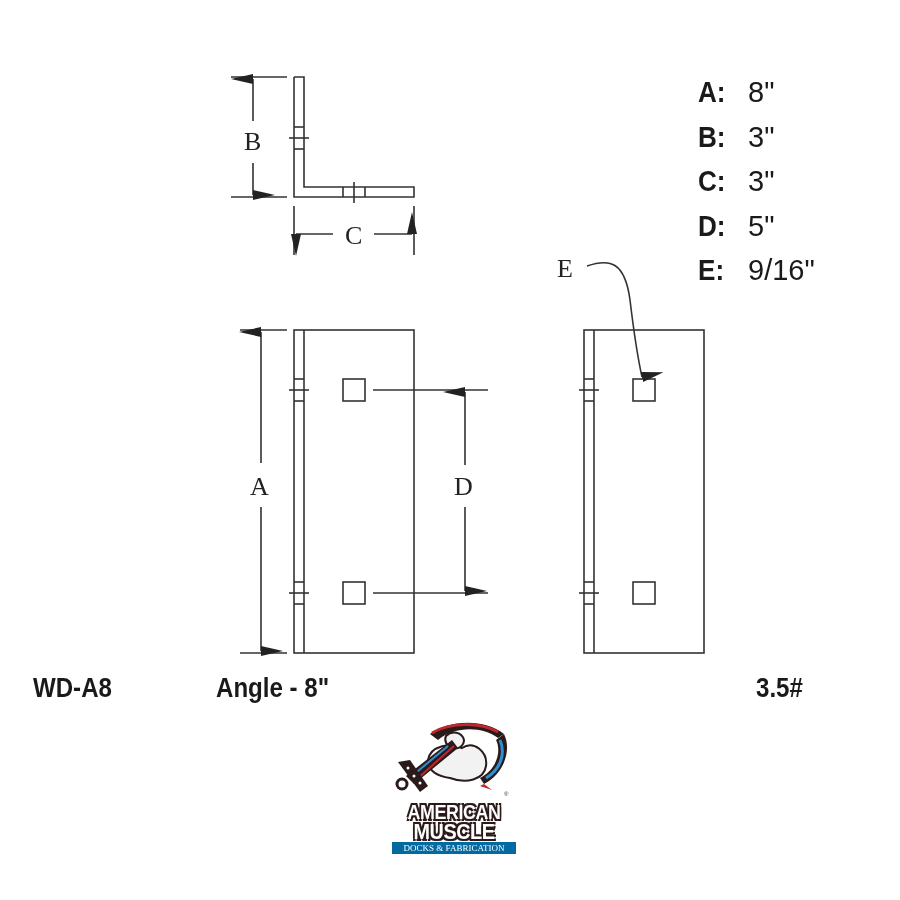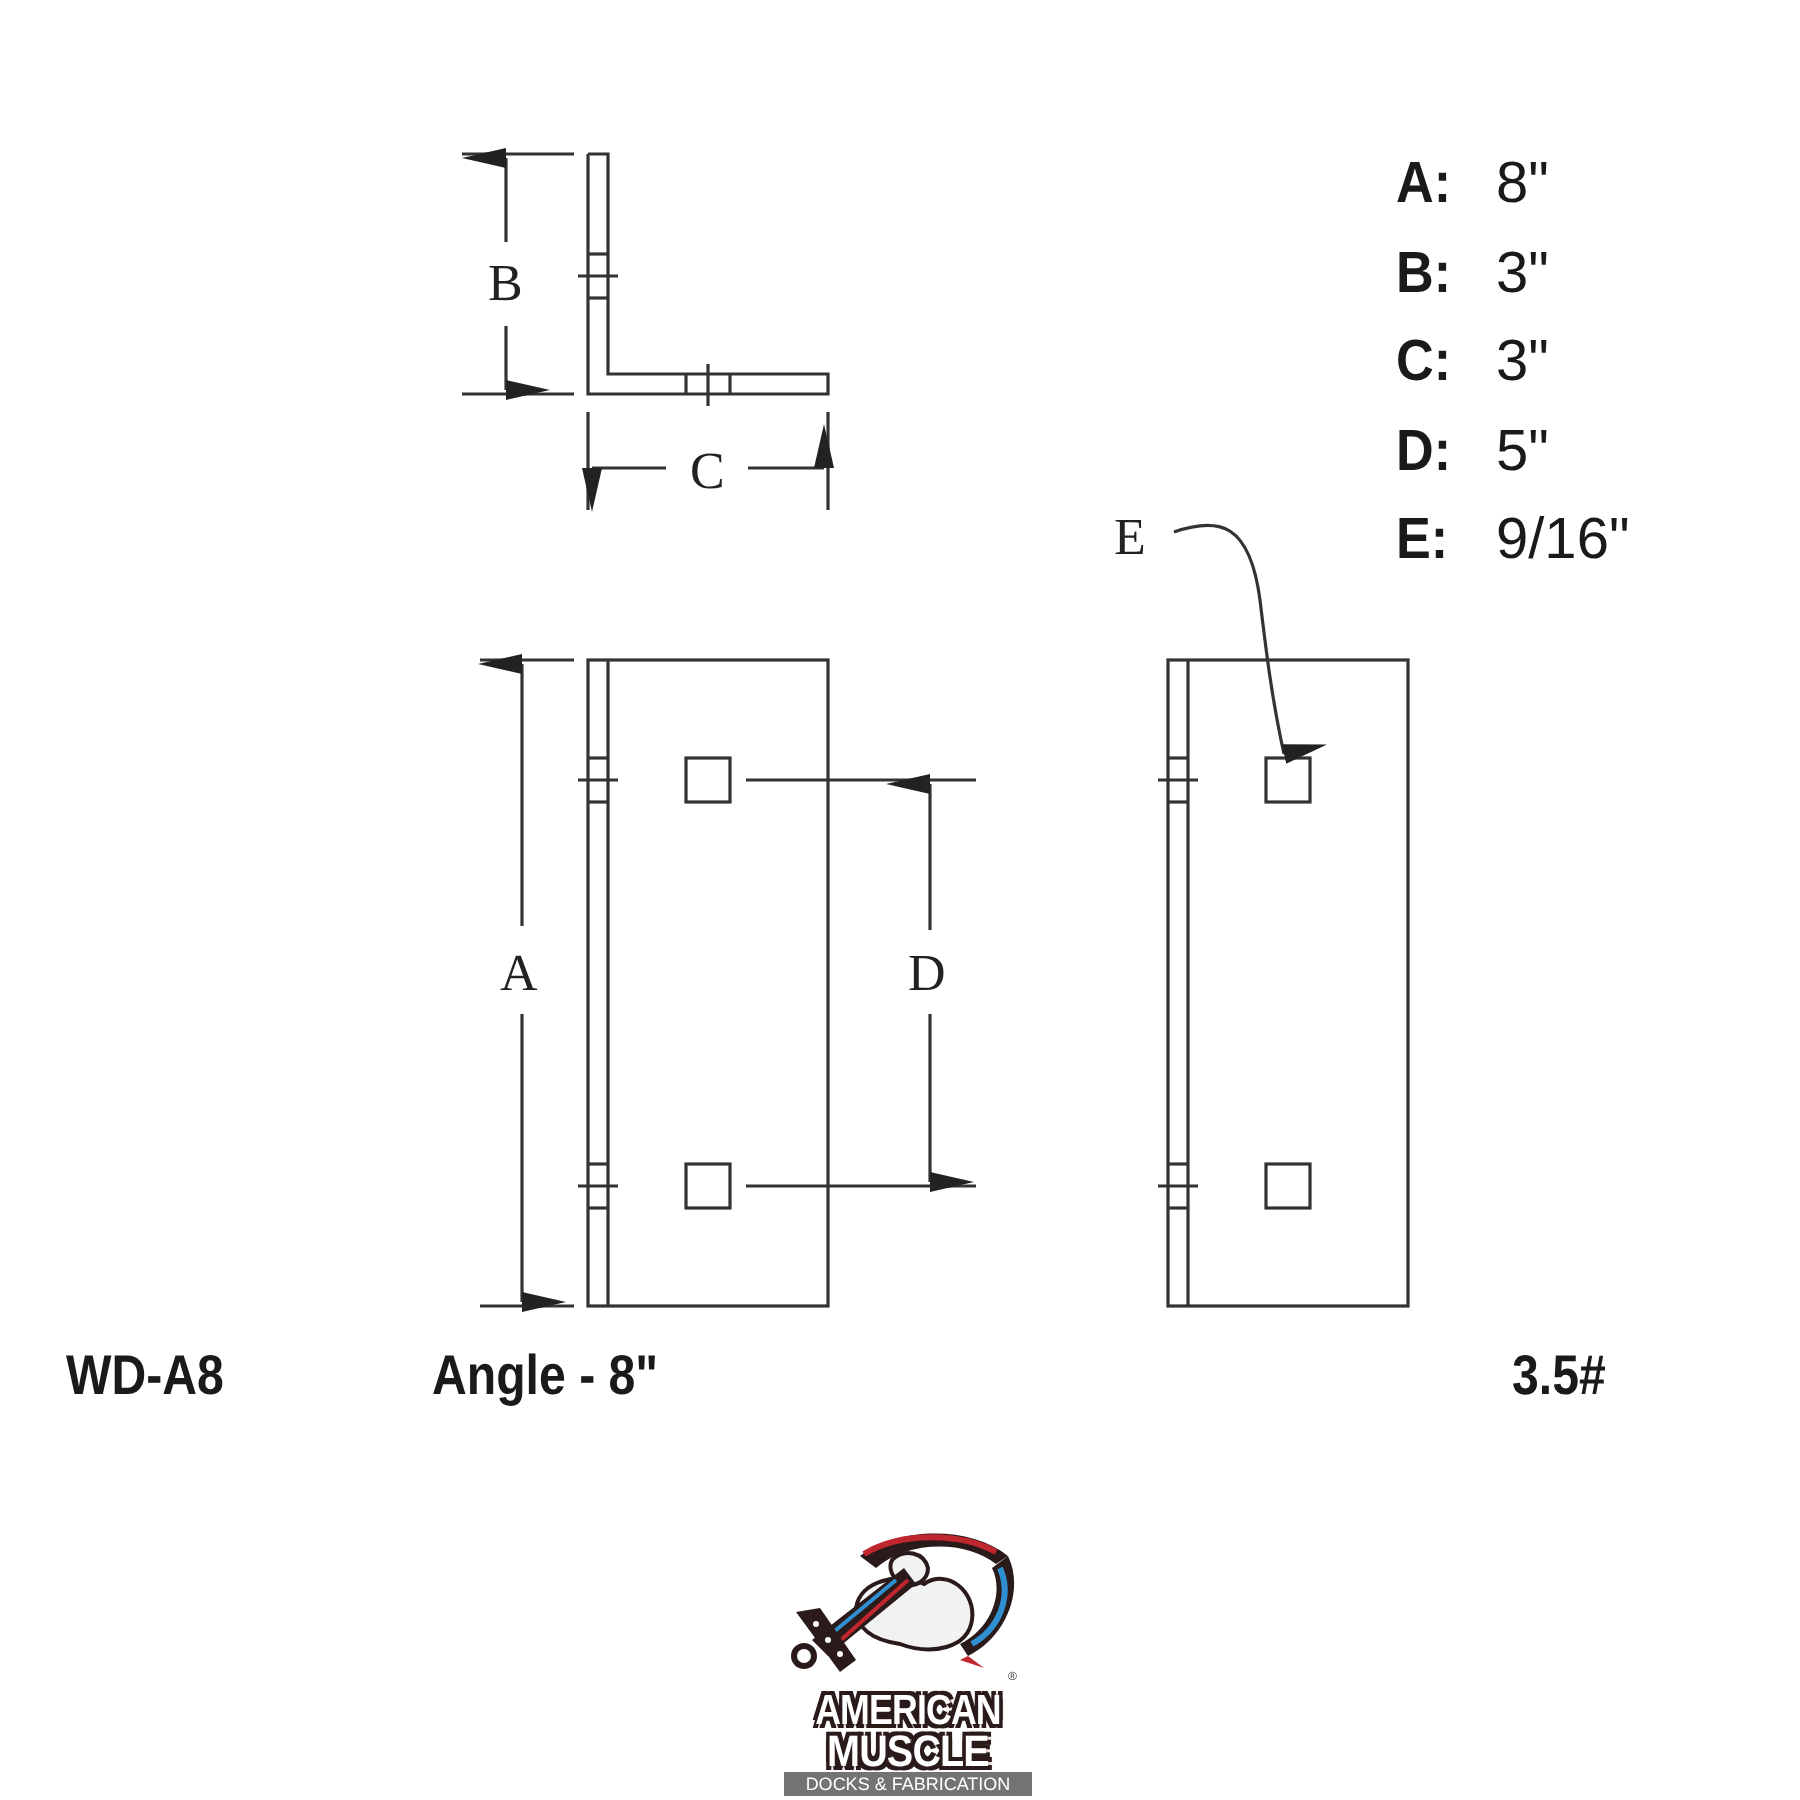--- a/index.html
+++ b/index.html
@@ -3,25 +3,25 @@
 <meta charset="utf-8">
 <style>
   html, body { margin: 0; padding: 0; background: #ffffff; }
   body { width: 900px; height: 900px; position: relative; overflow: hidden; font-family: "Liberation Sans", sans-serif; }
   #drawing { position: absolute; left: 0; top: 0; width: 900px; height: 900px; }
   .dimlbl { font-family: "Liberation Serif", serif; font-size: 26px; fill: #222; }
   .spec { position: absolute; left: 698px; font-family: "Liberation Sans", sans-serif; font-size: 29px; color: #1a1a1a; line-height: 1; }
   .spec .k { font-weight: bold; display: inline-block; width: 50px; transform: scaleX(0.9); transform-origin: left; }
   .spec .v { display: inline-block; }
   .footer-text { position: absolute; top: 672px; font-family: "Liberation Sans", sans-serif; font-weight: bold; font-size: 28px; color: #1a1a1a; transform: scaleX(0.86); transform-origin: left; white-space: nowrap; }
-  .logo { position: absolute; left: 388px; top: 760px; width: 132px; height: 140px; }
+  .logo { position: absolute; left: 388px; top: 716px; width: 132px; height: 140px; }
   .logo-text1, .logo-text2 { position: absolute; left: 0; width: 132px; text-align: center; font-family: "Liberation Sans", sans-serif; font-weight: bold; color: #fff; -webkit-text-stroke: 0; text-shadow: -2px -2px 0 #2a1a1a, 2px -2px 0 #2a1a1a, -2px 2px 0 #2a1a1a, 2px 2px 0 #2a1a1a, 0 0 3px #6b1a1a; letter-spacing: -0.5px; }
   .logo-text1 { top: 84px; font-size: 21px; transform: scaleX(0.85); }
   .logo-text2 { top: 103px; font-size: 22px; transform: scaleX(0.9); }
-  .logo-text3 { position: absolute; left: 4px; top: 126px; width: 124px; text-align: center; font-family: Liberation Sans, sans-serif; font-size: 9px; color: #fff; background: #737373; padding: 1px 0; letter-spacing: 0; }
+  .logo-text3 { position: absolute; left: 4px; top: 126px; width: 124px; text-align: center; font-family: Liberation Serif, serif; font-size: 9px; color: #fff; background: #0369a1; padding: 1px 0; letter-spacing: 0; }
 </style>
 </head>
 <body>
 
 <svg id="drawing" viewBox="0 0 900 900" xmlns="http://www.w3.org/2000/svg">
   <defs>
     <marker id="arr" markerWidth="10" markerHeight="22" refX="5" refY="22" orient="auto" markerUnits="userSpaceOnUse" viewBox="0 0 10 22">
       <path d="M0,22 L5,0 L10,22 Z" fill="#222"></path>
     </marker>
   </defs>

